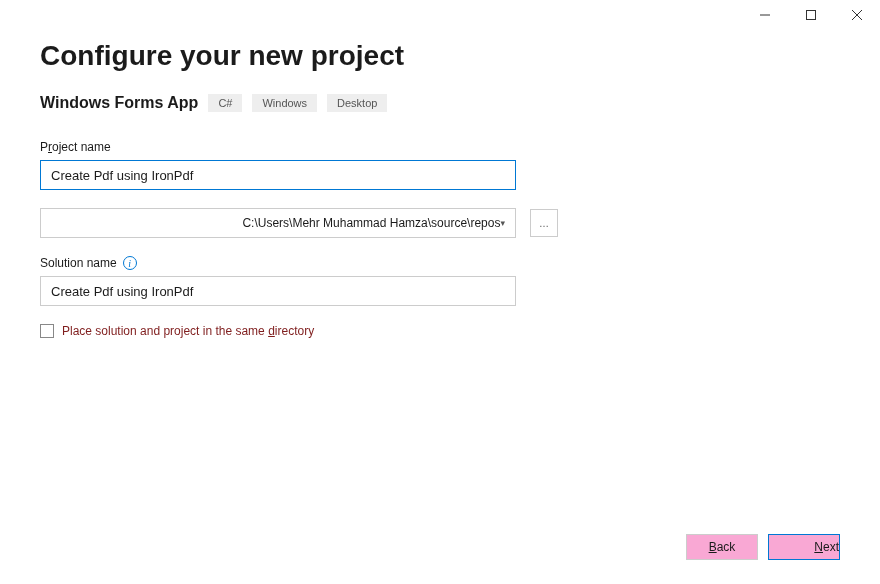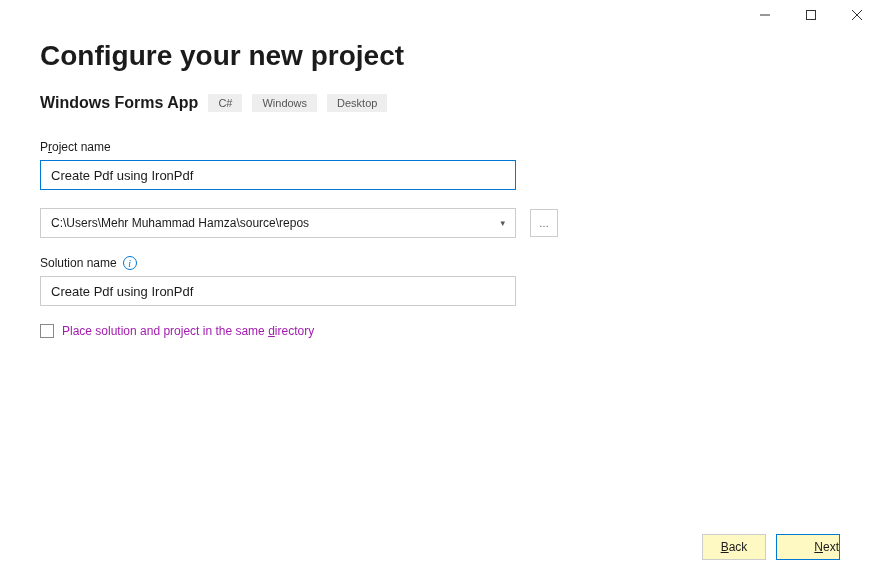--- a/index.html
+++ b/index.html
@@ -18,32 +18,32 @@
     .tag { background: #eee; color: #555; font-size: 11px; padding: 3px 10px; border-radius: 0; }
 
     .field-group { margin-bottom: 18px; }
     .field-label { font-size: 12px; color: #1b1b1b; margin-bottom: 6px; display: flex; align-items: center; gap: 6px; }
     .underline-letter { text-decoration: underline; }
 
     .text-input { width: 476px; height: 30px; border: 1px solid #ccc; padding: 0 10px; font-size: 13px; color: #1b1b1b; outline: none; }
     .text-input.focused { border: 1px solid #0078d4; }
 
     .location-row { display: flex; align-items: center; gap: 14px; }
-    .dropdown { width: 476px; height: 30px; border: 1px solid #ccc; padding: 12px 10px; font-size: 12px; color: #1b1b1b; display: flex; align-items: center; justify-content: space-between; position: relative; }
+    .dropdown { width: 476px; height: 30px; border: 1px solid #ccc; padding: 12px 10px; font-size: 12px; color: #1b1b1b; display: flex; align-items: center; justify-content: flex-end; position: relative; }
     .dropdown-caret { font-size: 9px; color: #555; }
     .browse-btn { width: 28px; height: 28px; border: 1px solid #ccc; background: #fff; display: flex; align-items: center; justify-content: center; font-size: 10px; color: #555; cursor: pointer; }
 
     .info-icon { width: 14px; height: 14px; border: 1px solid #0078d4; border-radius: 50%; display: inline-flex; align-items: center; justify-content: center; font-size: 10px; color: #0078d4; font-style: italic; font-family: Georgia, serif; }
 
     .checkbox-row { display: flex; align-items: center; gap: 8px; margin-top: 14px; }
     .checkbox { width: 14px; height: 14px; border: 1px solid #888; background: #fff; }
-    .checkbox-label { font-size: 12px; color: #a21caf; }
+    .checkbox-label { font-size: 12px; color: #7f1d1d; }
 
     .footer { position: absolute; bottom: 24px; right: 40px; display: flex; gap: 10px; }
-    .footer-btn { width: 64px; height: 26px; border: 1px solid #ccc; background: #fef9c3; font-size: 12px; color: #1b1b1b; display: flex; align-items: center; justify-content: center; cursor: pointer; }
+    .footer-btn { width: 72px; height: 26px; border: 1px solid #ccc; background: #f9a8d4; font-size: 12px; color: #1b1b1b; display: flex; align-items: center; justify-content: center; cursor: pointer; }
     .footer-btn.primary { border: 1px solid #0078d4; justify-content: flex-end; }
   </style>
 </head>
 <body>
 
 <div class="titlebar">
   <div class="titlebar-btn">
     <svg viewBox="0 0 10 10">
         <line x1="0" y1="5" x2="10" y2="5" stroke="#333" stroke-width="1"></line>
       </svg>

